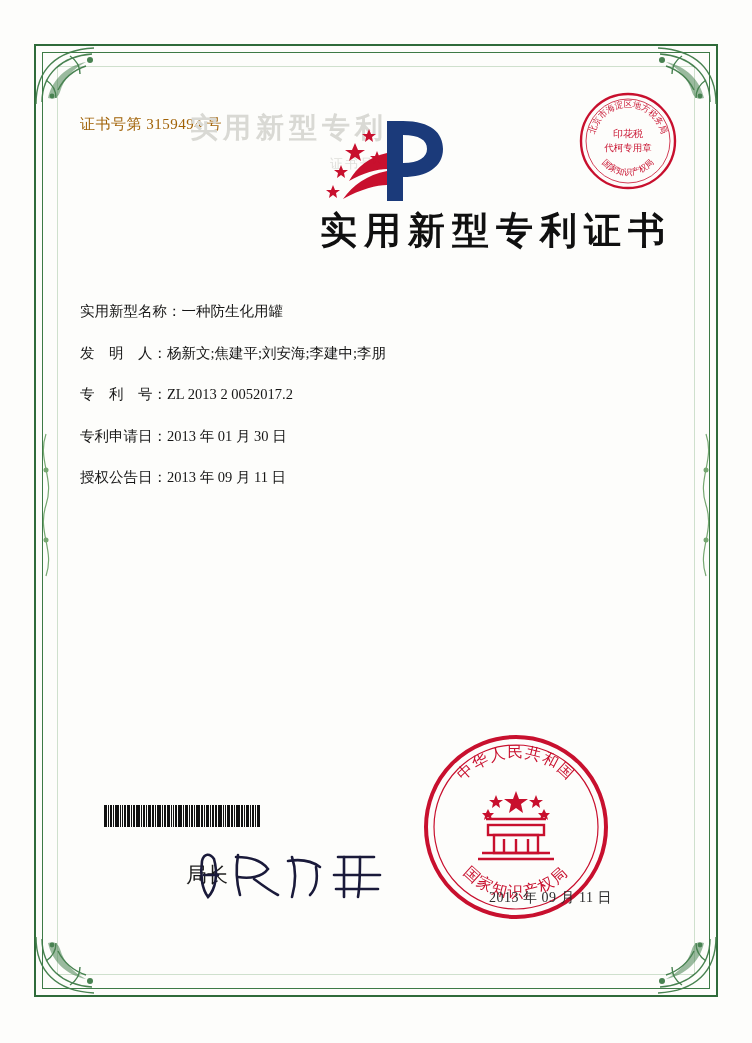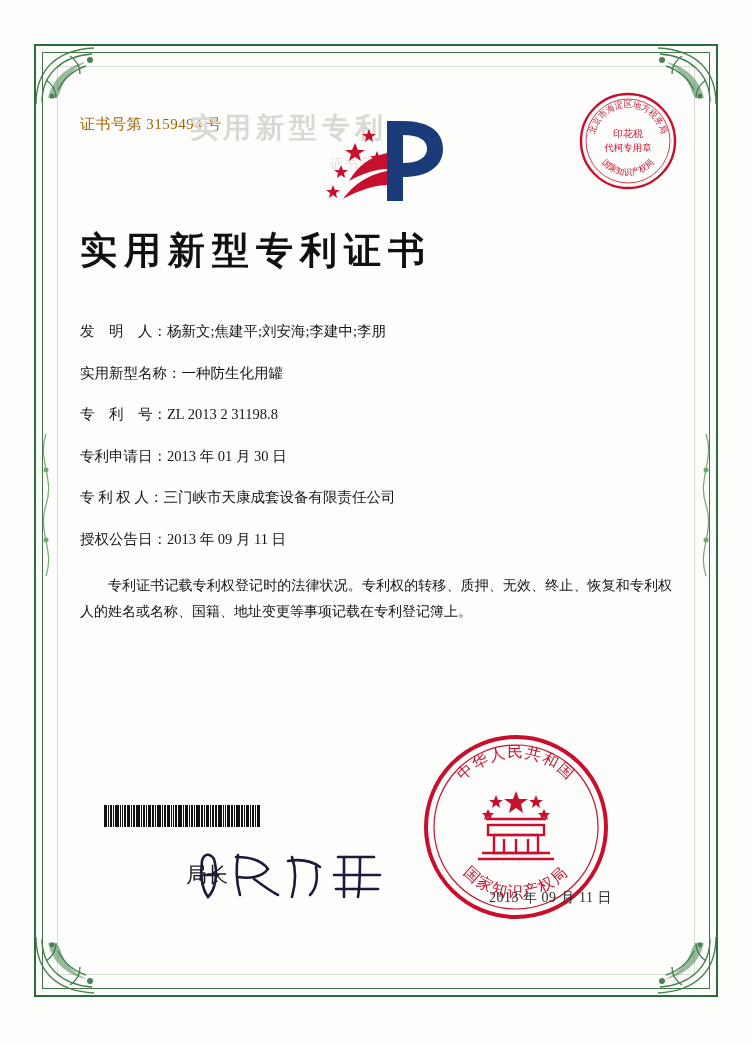--- a/index.html
+++ b/index.html
@@ -127,25 +127,25 @@
   .seal-top {
     position: absolute;
     right: -8px;
     top: -6px;
     width: 104px;
     height: 104px;
   }
   .seal-top svg { width: 100%; height: 100%; }
 
   .main-title {
-    text-align: left;
+    text-align: right;
     font-size: 37px;
     font-weight: bold;
     letter-spacing: 7px;
-    margin-top: 92px;
+    margin-top: 72px;
     color: #101010;
     font-family: "Liberation Serif", "DejaVu Serif", serif;
   }
 
   .fields {
     margin-top: 48px;
     font-size: 14.5px;
     line-height: 1;
   }
   .field-row {
@@ -346,41 +346,37 @@
           <polygon points="42,72 44,77 49,77 45,80 46,85 42,82 38,85 39,80 35,77 40,77"></polygon>
           <polygon points="86,38 88,43 93,43 89,46 90,51 86,48 82,51 83,46 79,43 84,43"></polygon>
         </g>
       </svg>
     </div>
 
     <div class="main-title">实用新型专利证书</div>
 
     <div class="fields">
       <div class="field-row">
+        <span class="field-label">实用新型名称：</span><span class="field-value">一种防生化用罐</span>
+      </div>
+      <div class="field-row">
         <span class="field-label">发　明　人：</span><span class="field-value">杨新文;焦建平;刘安海;李建中;李朋</span>
       </div>
       <div class="field-row">
-        <span class="field-label">实用新型名称：</span><span class="field-value">一种防生化用罐</span>
-      </div>
-      <div class="field-row">
-        <span class="field-label">专　利　号：</span><span class="field-value">ZL 2013 2 31198.8</span>
+        <span class="field-label">专　利　号：</span><span class="field-value">ZL 2013 2 0052017.2</span>
       </div>
       <div class="field-row">
         <span class="field-label">专利申请日：</span><span class="field-value">2013 年 01 月 30 日</span>
       </div>
       <div class="field-row">
-        <span class="field-label">专 利 权 人：</span><span class="field-value">三门峡市天康成套设备有限责任公司</span>
-      </div>
-      <div class="field-row">
         <span class="field-label">授权公告日：</span><span class="field-value">2013 年 09 月 11 日</span>
       </div>
     </div>
 
     <div class="paragraphs">
-      <p>专利证书记载专利权登记时的法律状况。专利权的转移、质押、无效、终止、恢复和专利权人的姓名或名称、国籍、地址变更等事项记载在专利登记簿上。</p>
     </div>
 
     <div class="barcode">
       <i style="width:3px"></i>
         <i style="width:1px"></i>
         <i style="width:2px"></i>
         <i style="width:1px"></i>
       <i style="width:4px"></i>
         <i style="width:1px"></i>
         <i style="width:1px"></i>

